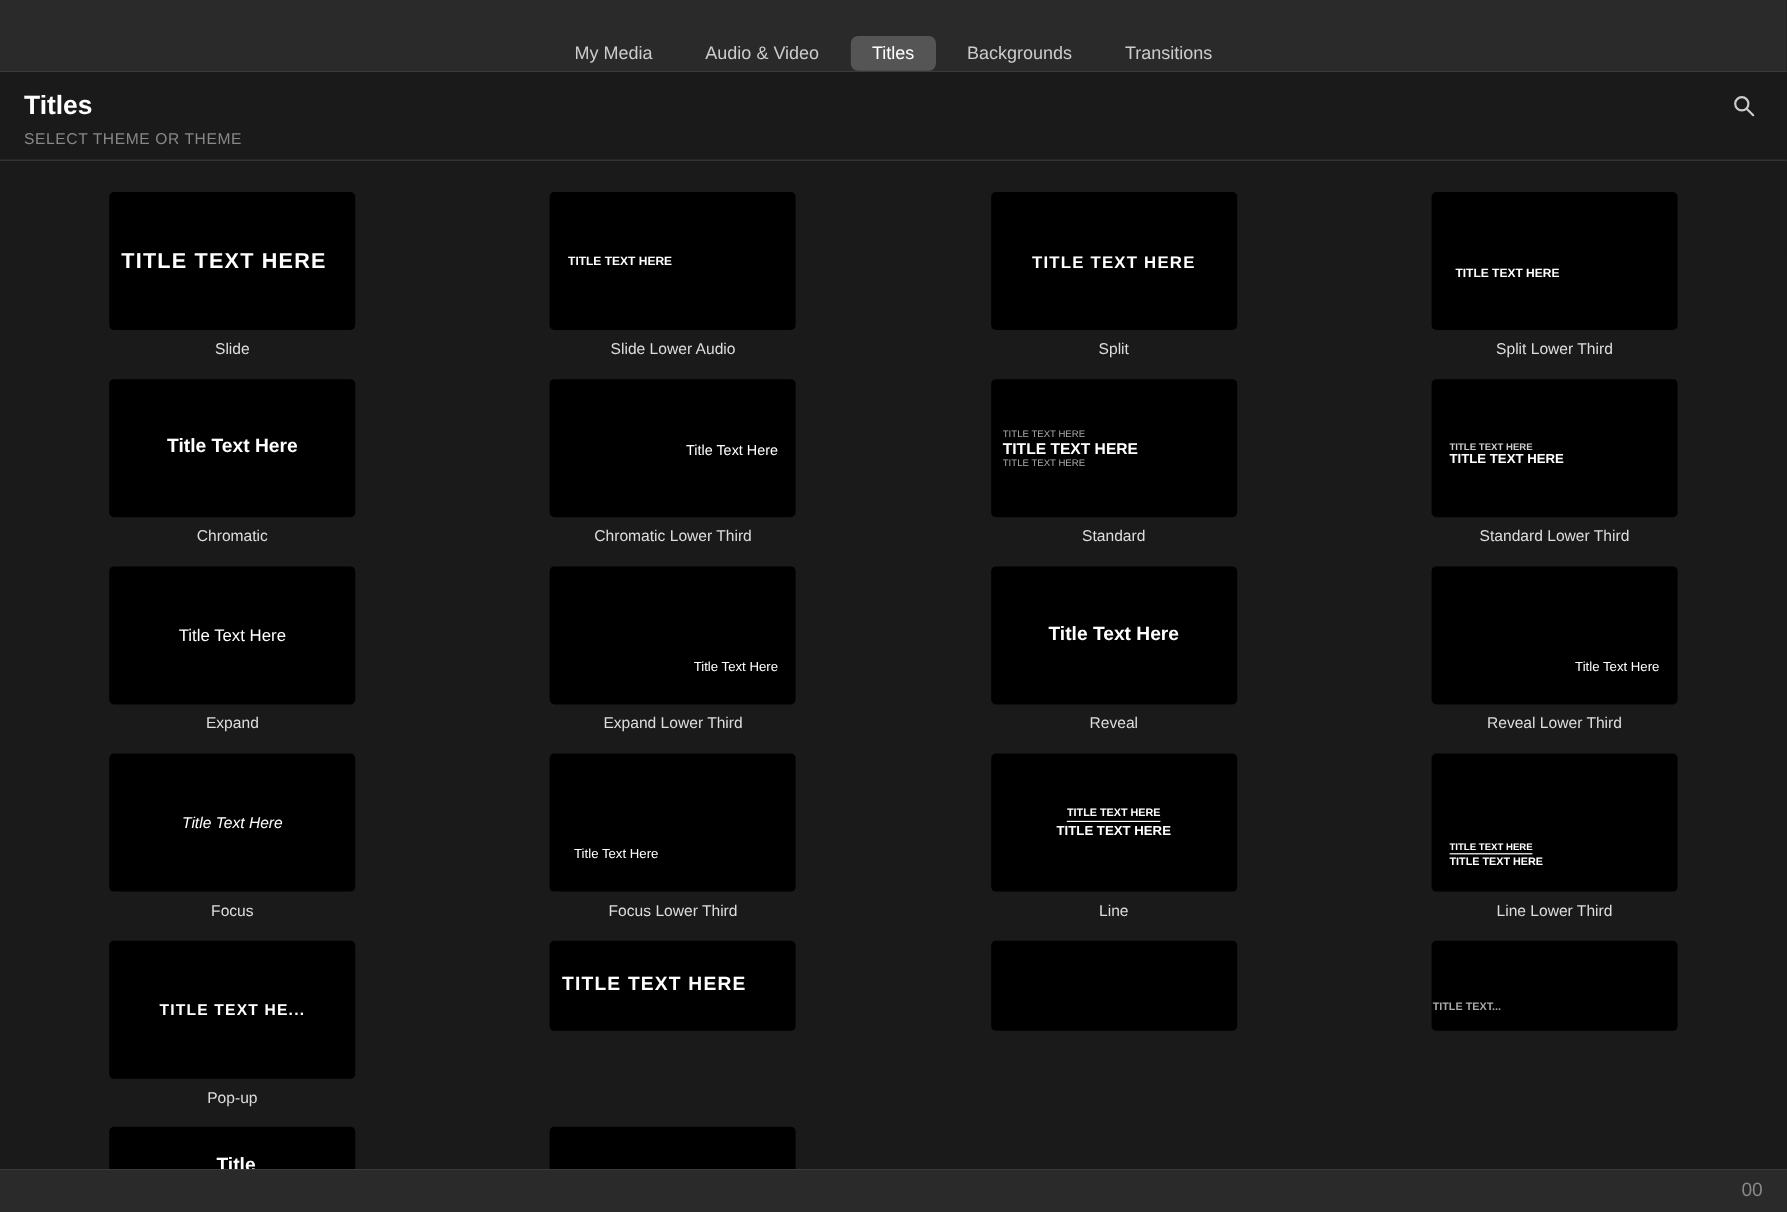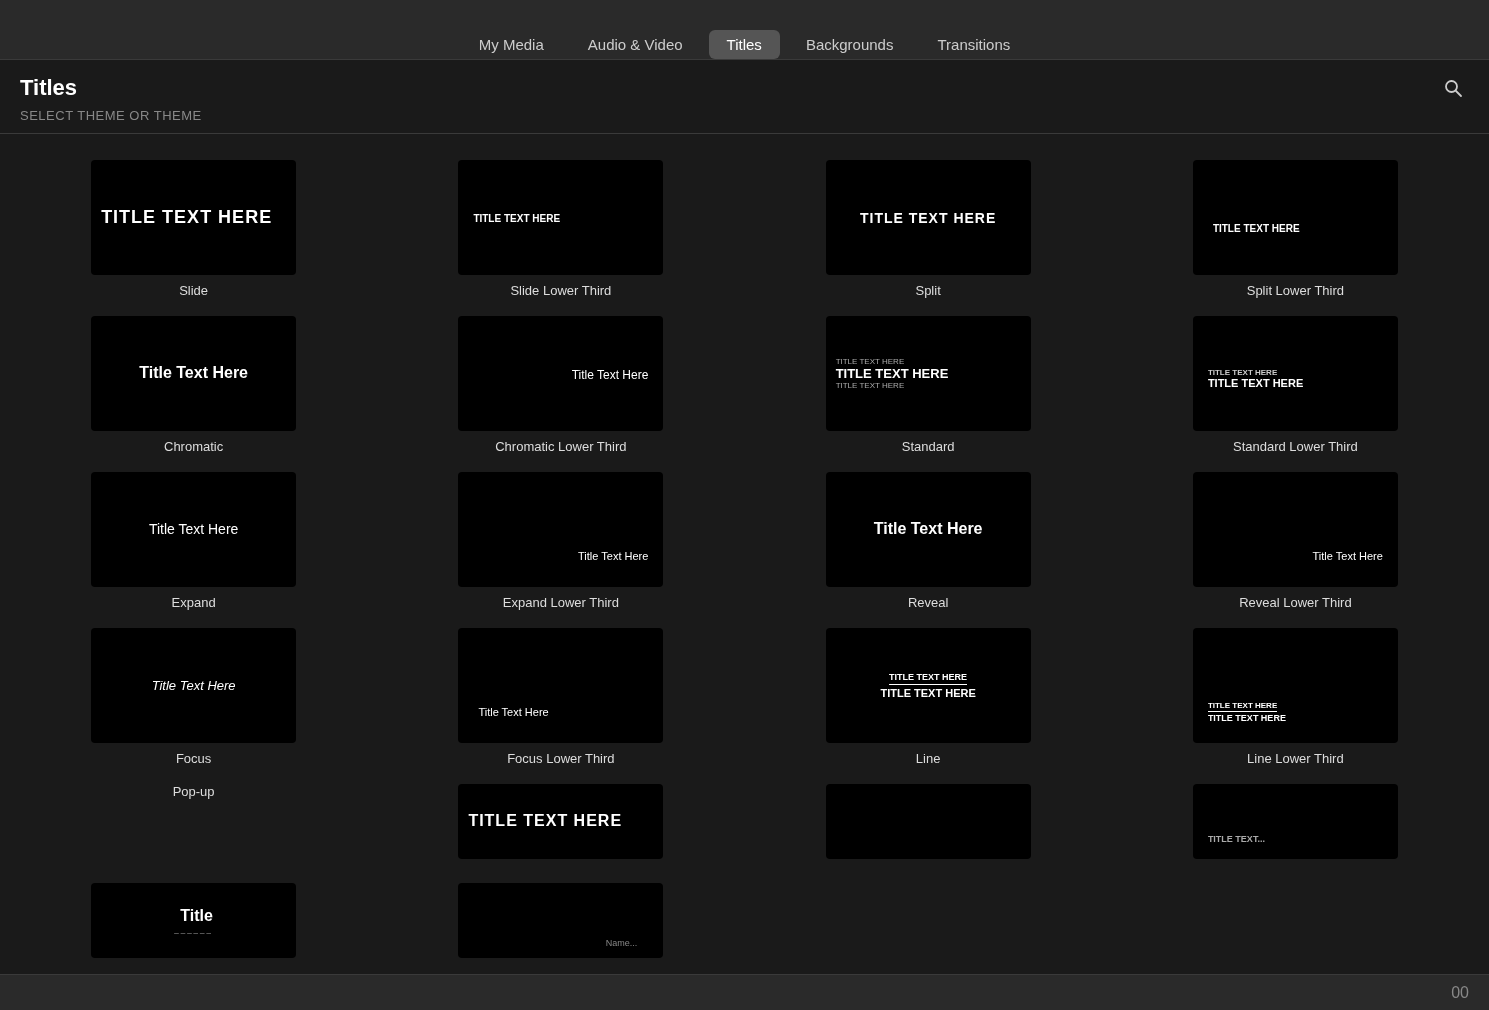--- a/index.html
+++ b/index.html
@@ -184,21 +184,21 @@
     <div class="thumb style-slide">
       <span class="thumb-text abs" style="font-size:18px;font-weight:900;letter-spacing:1px;text-transform:uppercase;left:10px;">TITLE TEXT HERE</span>
     </div>
     <span class="card-label">Slide</span>
   </div>
 
   <div class="title-card">
     <div class="thumb">
       <span class="abs" style="font-size:10px;font-weight:700;text-transform:uppercase;left:15px;top:50%;transform:translateY(-50%);color:#fff;">TITLE TEXT HERE</span>
     </div>
-    <span class="card-label">Slide Lower Third</span>
+    <span class="card-label">Slide Lower Audio</span>
   </div>
 
   <div class="title-card">
     <div class="thumb">
       <span class="abs" style="font-size:14px;font-weight:700;letter-spacing:1px;text-transform:uppercase;color:#fff;">TITLE TEXT HERE</span>
     </div>
     <span class="card-label">Split</span>
   </div>
 
   <div class="title-card">
@@ -299,39 +299,42 @@
     <div class="thumb">
       <div class="abs" style="display:flex;flex-direction:column;align-items:flex-start;bottom:20px;left:15px;">
         <span style="font-size:8px;text-transform:uppercase;font-weight:600;border-bottom:1px solid #fff;padding-bottom:1px;margin-bottom:1px;color:#fff;">TITLE TEXT HERE</span>
         <span style="font-size:9px;text-transform:uppercase;font-weight:700;color:#fff;">TITLE TEXT HERE</span>
       </div>
     </div>
     <span class="card-label">Line Lower Third</span>
   </div>
 
   <div class="title-card">
+    <div class="thumb">
+      <span class="abs" style="font-size:13px;font-weight:800;text-transform:uppercase;letter-spacing:1px;color:#fff;">TITLE TEXT He...</span>
+    </div>
     <span class="card-label">Pop-up</span>
   </div>
 
 
   <div class="title-card row4">
     <div class="thumb" style="height:75px;">
       <span class="abs" style="font-size:16px;font-weight:900;text-transform:uppercase;letter-spacing:1px;color:#fff;left:10px;">TITLE TEXT HERE</span>
     </div>
   </div>
 
   <div class="title-card row4">
     <div class="thumb" style="height:75px;">
     </div>
   </div>
 
 
   <div class="title-card row4">
     <div class="thumb" style="height:75px;">
-      <span class="abs" style="font-size:9px;font-weight:600;color:#aaa;bottom:15px;left:15px;text-transform:uppercase;">TITLE TEXT...</span>
+      <span class="abs" style="font-size:9px;font-weight:600;color:#aaa;bottom:15px;left:1px;text-transform:uppercase;">TITLE TEXT...</span>
     </div>
   </div>
 
   <div class="title-card row4">
     <div class="thumb" style="height:75px;">
       <div class="abs" style="display:flex;flex-direction:column;align-items:flex-end;">
         <span style="font-size:16px;font-weight:600;color:#fff;">Title</span>
         <span style="font-size:8px;font-weight:300;color:#aaa;letter-spacing:2px;text-transform:uppercase;">______</span>
       </div>
     </div>

